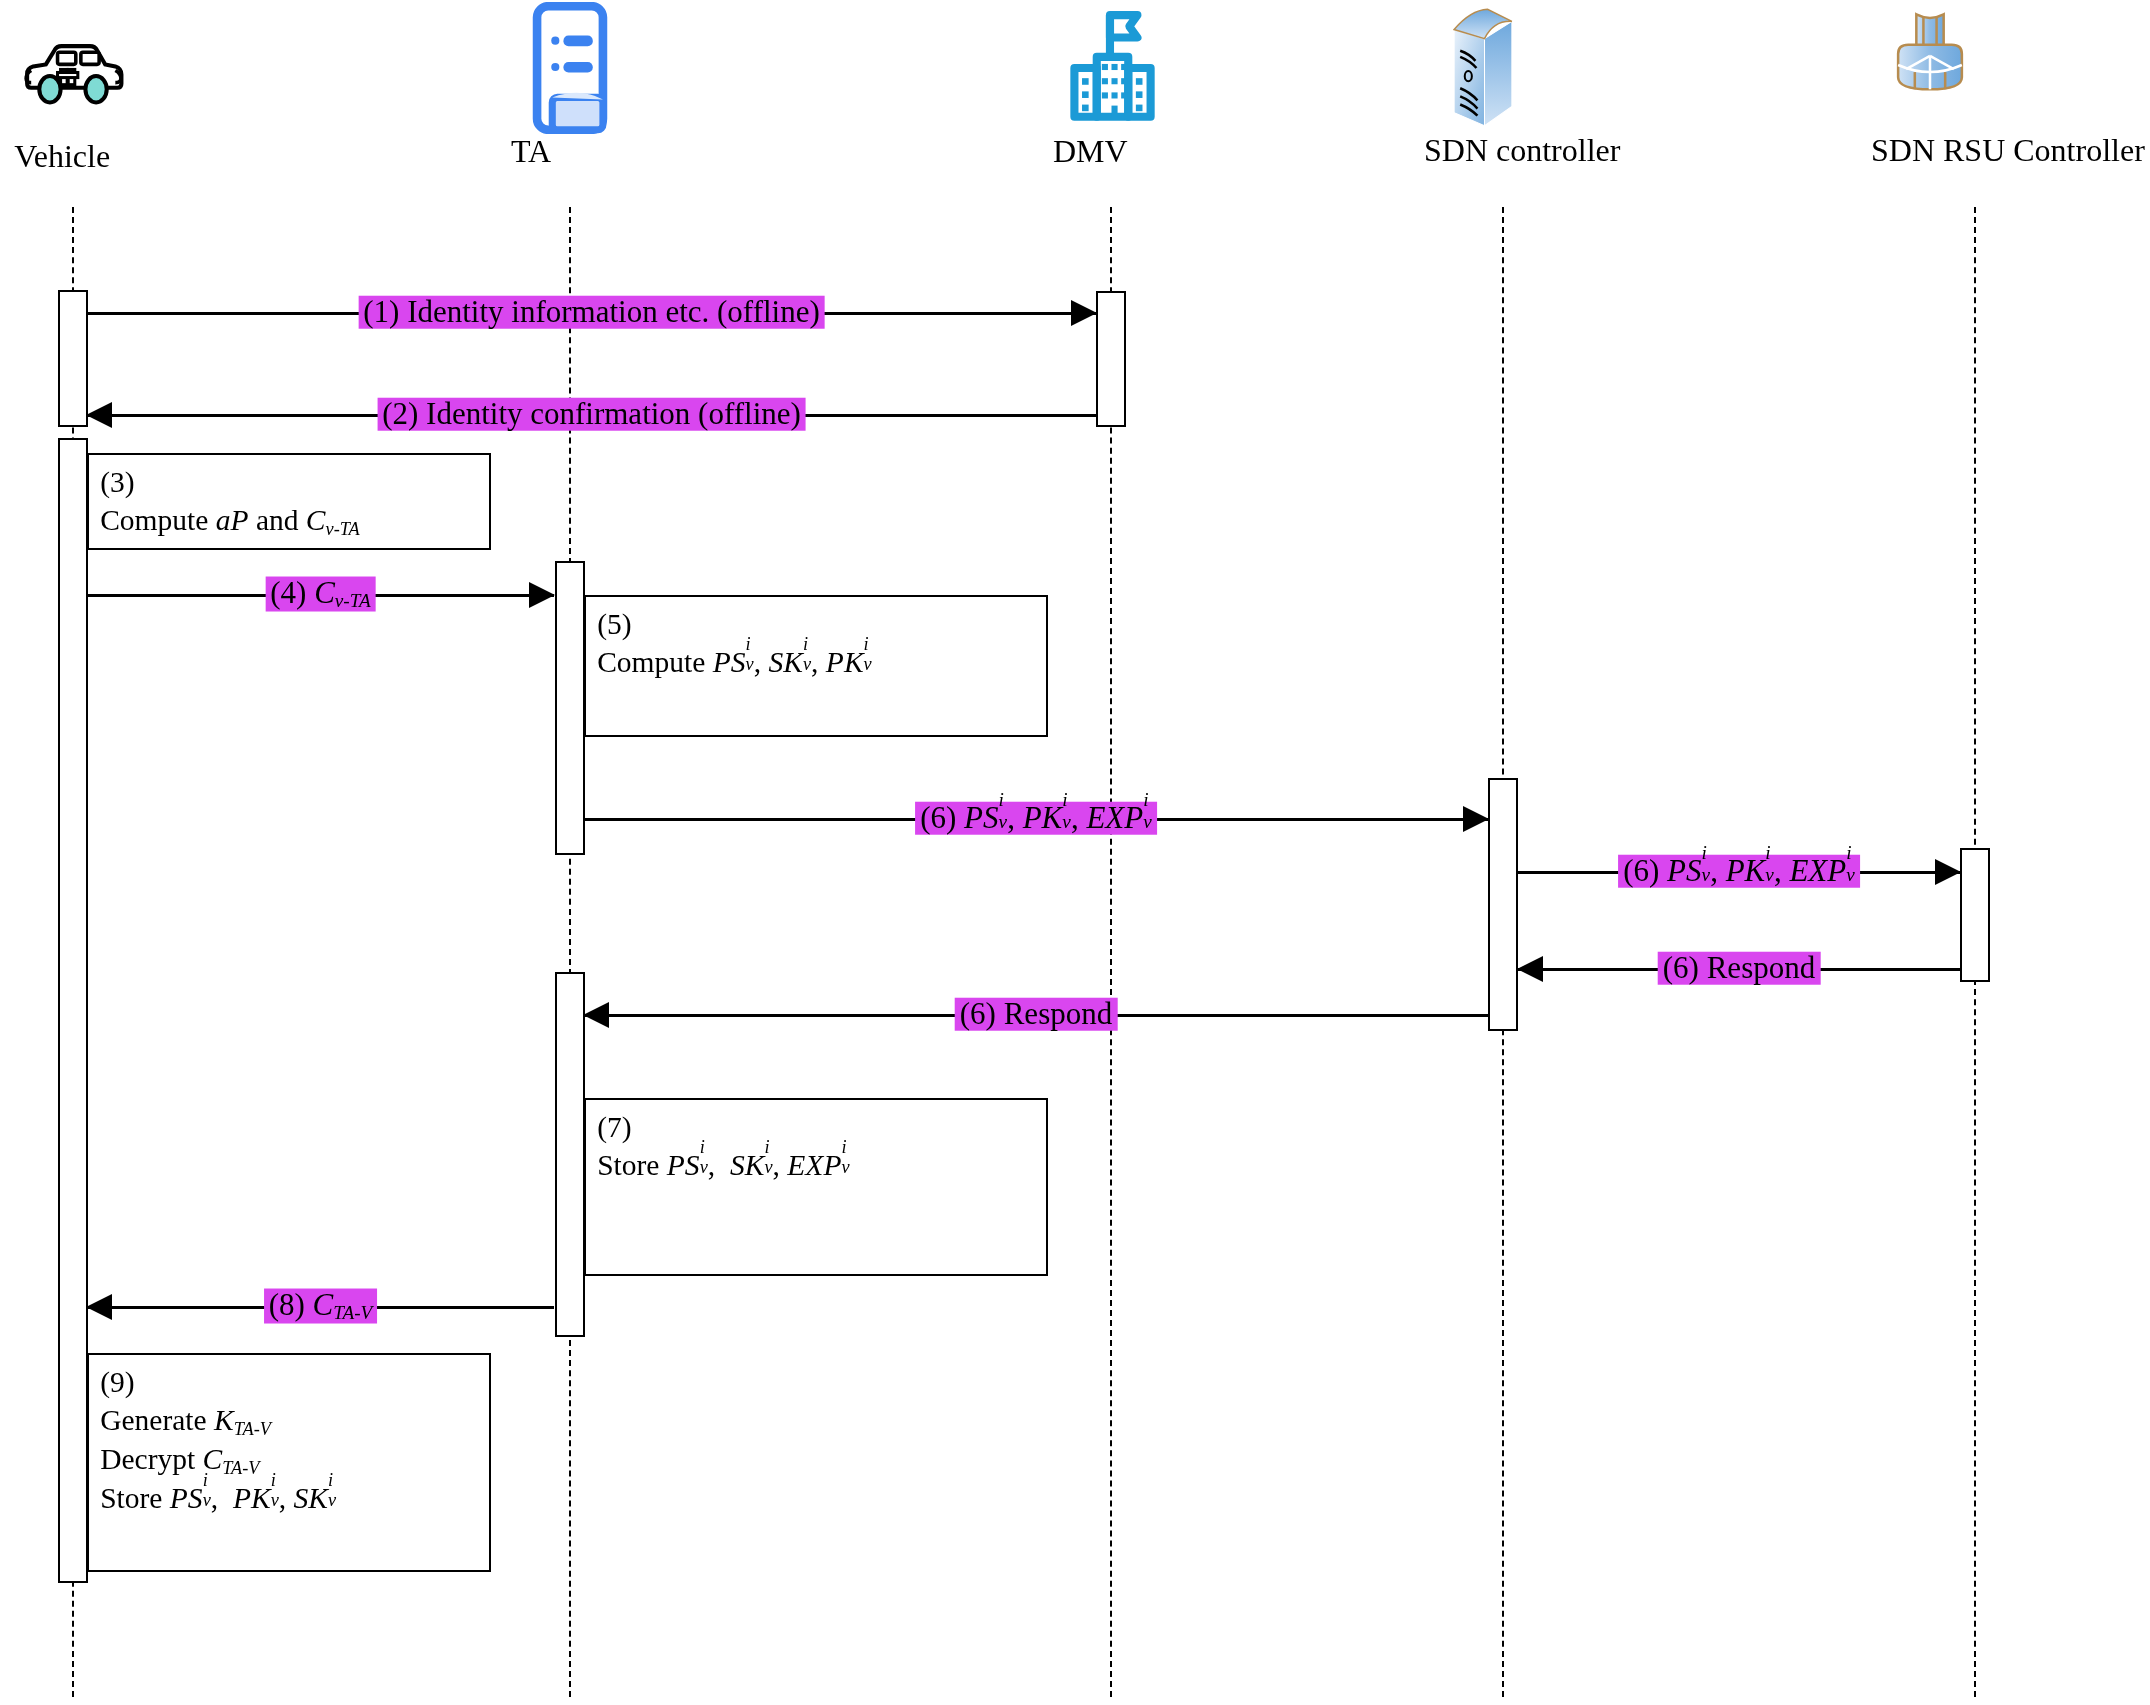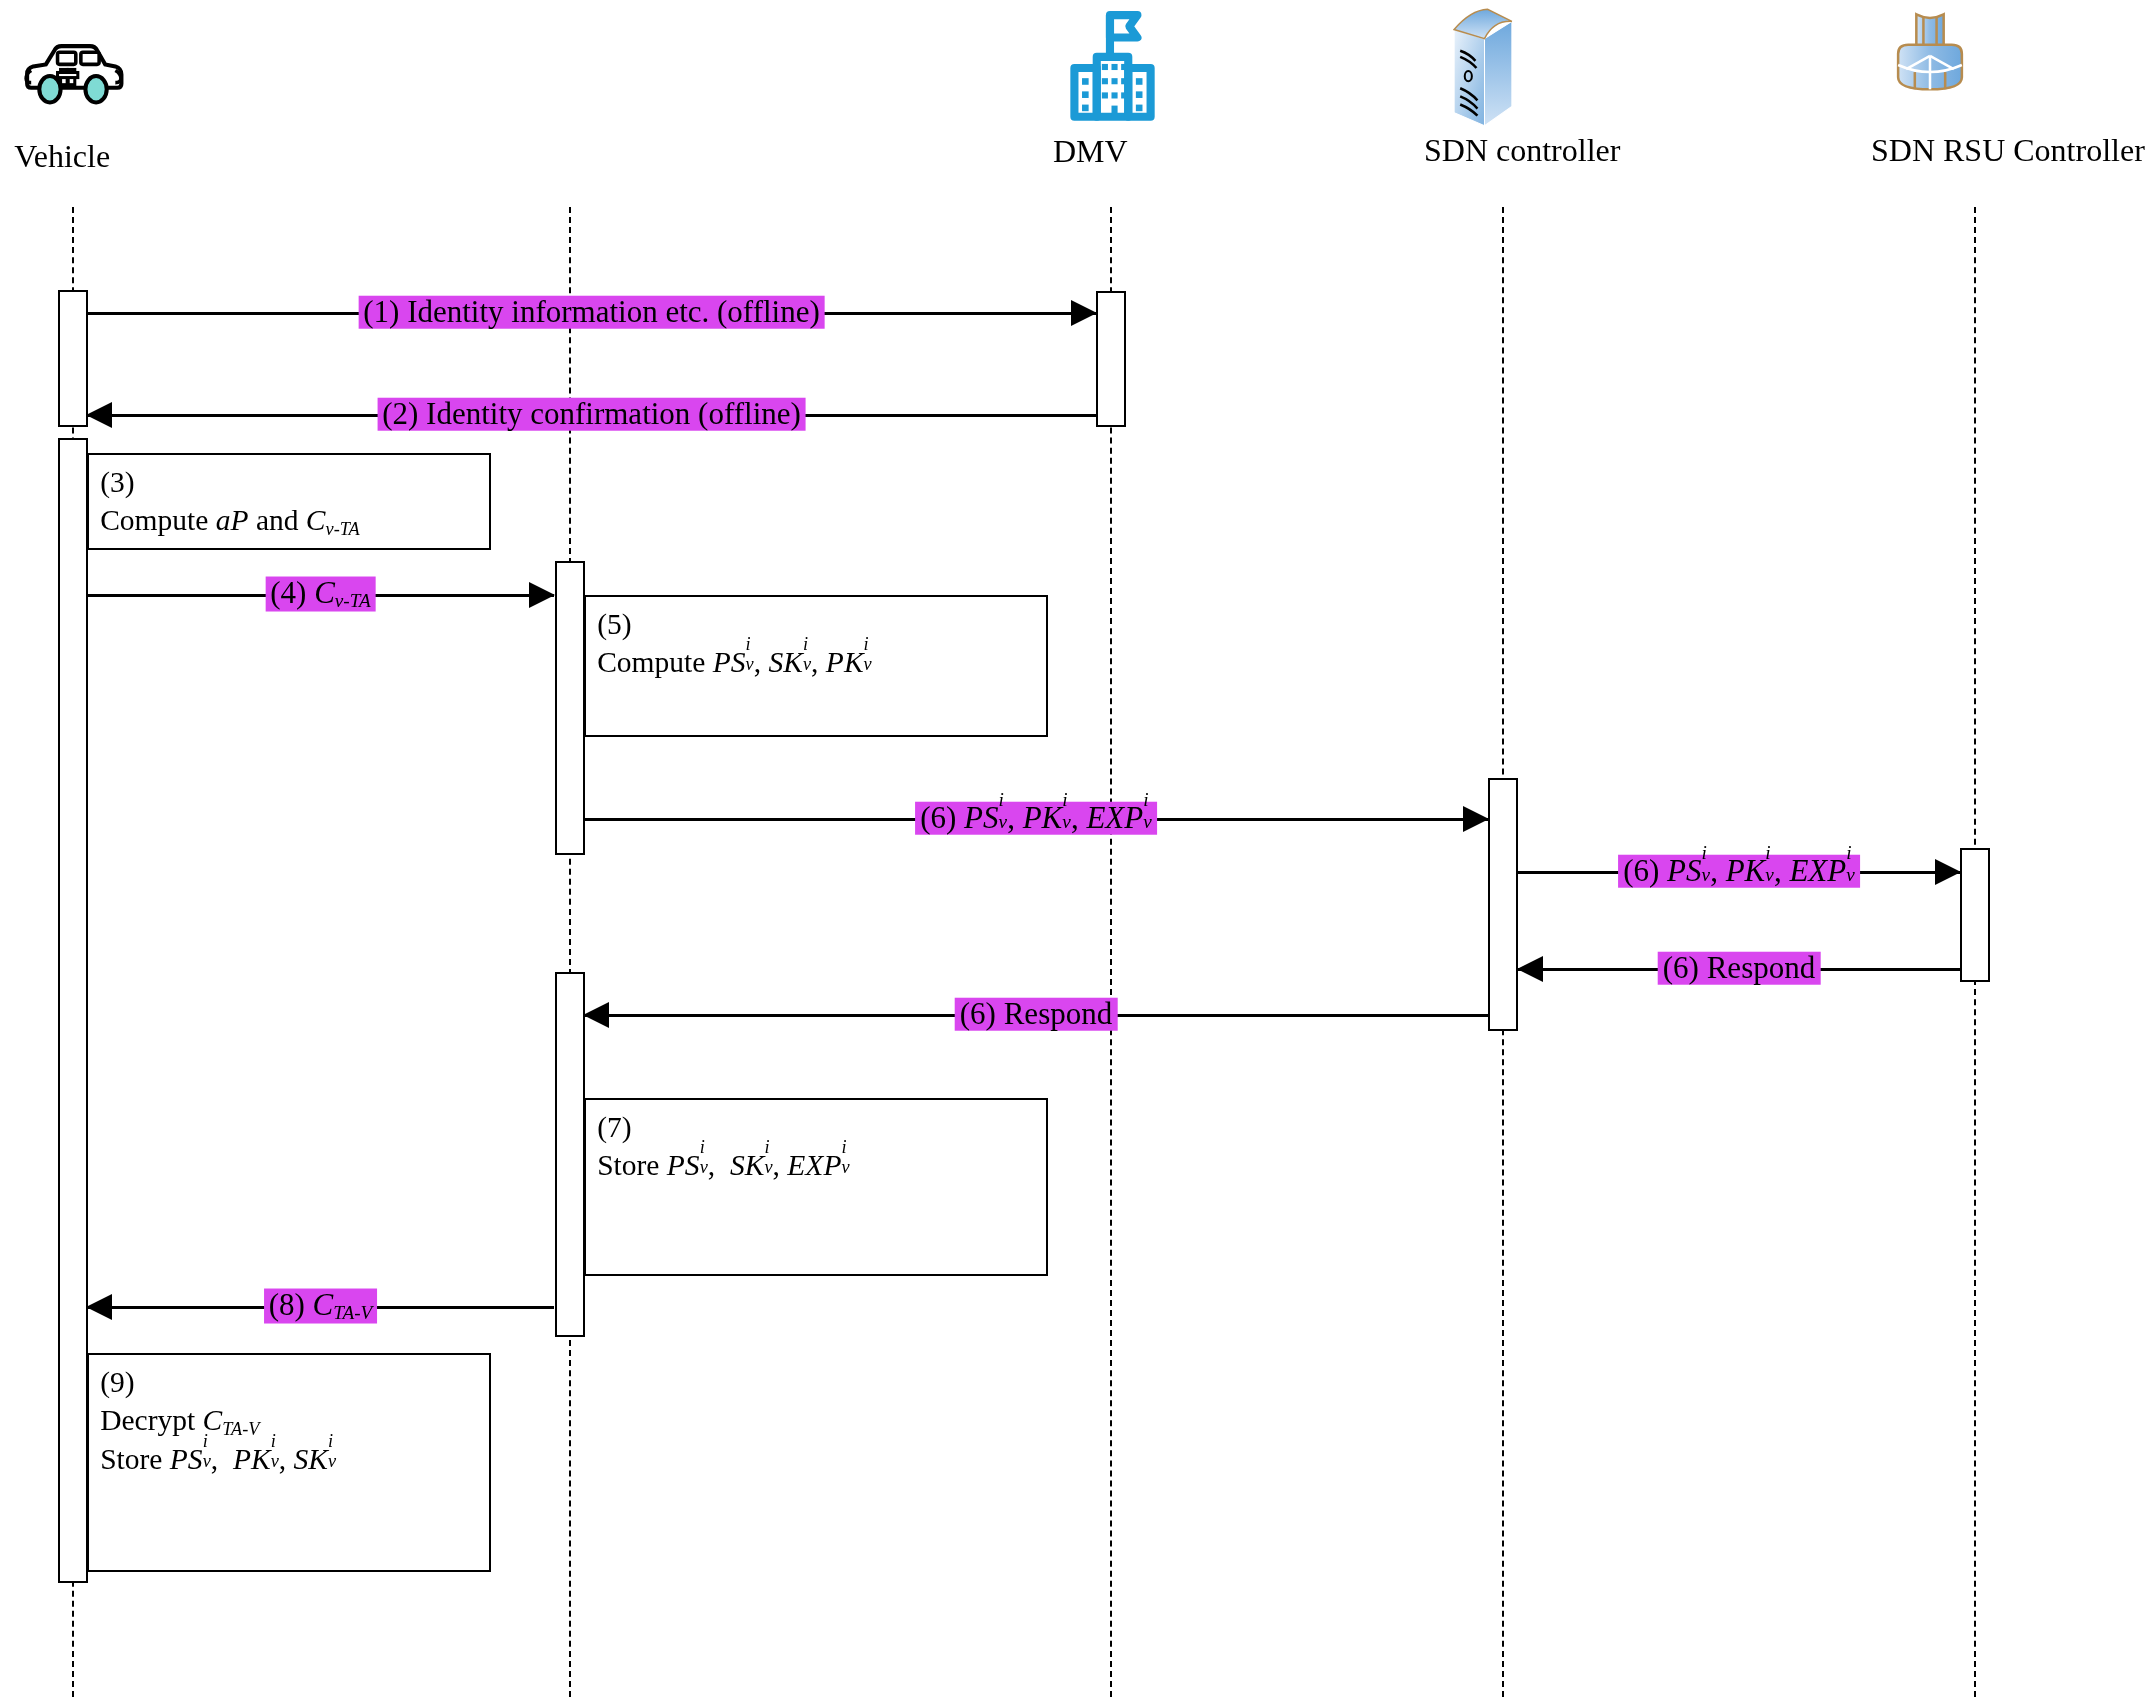--- a/index.html
+++ b/index.html
@@ -48,20 +48,34 @@
         <rect x="78" y="70" width="40" height="10" fill="#fff" stroke="#000" stroke-width="6"></rect>
         <ellipse cx="63" cy="103" rx="21" ry="26" fill="#7fdbd4" stroke="#000" stroke-width="8"></ellipse>
         <ellipse cx="154" cy="103" rx="21" ry="26" fill="#7fdbd4" stroke="#000" stroke-width="8"></ellipse>
         <path d="M26 66 Q16 72 16 82 Q16 90 26 90" fill="none" stroke="#000" stroke-width="7"></path>
         <path d="M192 66 Q203 72 203 82 Q203 90 192 90" fill="none" stroke="#000" stroke-width="7"></path>
       </svg>
     </div>
     <div class="actor-label">Vehicle</div>
   </div>
 
+  <div class="lifeline-head" style="left:511px;top:4.1px;width:117px;">
+    <div class="icon-box">
+      <svg width="76" height="132" viewBox="0 0 150 260">
+        <rect x="10" y="8" width="130" height="244" rx="22" fill="#fff" stroke="#3b82f0" stroke-width="17"></rect>
+        <rect x="40" y="188" width="100" height="64" rx="10" fill="#cfe0fb" stroke="#3b82f0" stroke-width="14"></rect>
+        <path d="M40 188 Q95 168 140 192" fill="#dbe9fd" stroke="none"></path>
+        <circle cx="46" cy="76" r="8" fill="#3b82f0"></circle>
+        <rect x="62" y="66" width="58" height="21" rx="10" fill="#3b82f0"></rect>
+        <circle cx="46" cy="128" r="8" fill="#3b82f0"></circle>
+        <rect x="62" y="118" width="58" height="21" rx="10" fill="#3b82f0"></rect>
+      </svg>
+    </div>
+    <div class="actor-label">TA</div>
+  </div>
 
   <div class="lifeline-head" style="left:1053px;top:4.1px;width:117px;">
     <div class="icon-box">
       <svg width="102" height="127" viewBox="0 0 200 250">
         <g fill="none" stroke="#1b9ad6" stroke-width="16" stroke-linejoin="round">
           <path d="M96 22 L150 22 L134 44 L150 66 L96 66 Z"></path>
           <path d="M96 22 L96 104"></path>
           <rect x="70" y="104" width="62" height="118"></rect>
           <rect x="26" y="126" width="44" height="96"></rect>
           <rect x="132" y="126" width="44" height="96"></rect>
@@ -221,18 +235,19 @@
     <div class="ln"><span>Compute </span><i class="v">PS</i><span class="sb"><span class="s-sup">i</span><span class="s-sub">v</span><span style="visibility:hidden">i</span></span><span>, </span><i class="v">SK</i><span class="sb"><span class="s-sup">i</span><span class="s-sub">v</span><span style="visibility:hidden">i</span></span><span>, </span><i class="v">PK</i><span class="sb"><span class="s-sup">i</span><span class="s-sub">v</span><span style="visibility:hidden">i</span></span></div>
   </div>
 
   <div class="note" style="left:584px;top:1098px;width:464px;height:178px;">
     <div class="ln">(7)</div>
     <div class="ln"><span>Store </span><i class="v">PS</i><span class="sb"><span class="s-sup">i</span><span class="s-sub">v</span><span style="visibility:hidden">i</span></span><span>, </span>&nbsp;<i class="v">SK</i><span class="sb"><span class="s-sup">i</span><span class="s-sub">v</span><span style="visibility:hidden">i</span></span><span>, </span><i class="v">EXP</i><span class="sb"><span class="s-sup">i</span><span class="s-sub">v</span><span style="visibility:hidden">i</span></span></div>
   </div>
 
   <div class="note" style="left:87px;top:1353px;width:404px;height:219px;">
     <div class="ln">(9)</div>
+    <div class="ln"><span>Generate </span><i class="v">K</i><sub>TA-V</sub></div>
     <div class="ln"><span>Decrypt </span><i class="v">C</i><sub>TA-V</sub></div>
     <div class="ln"><span>Store </span><i class="v">PS</i><span class="sb"><span class="s-sup">i</span><span class="s-sub">v</span><span style="visibility:hidden">i</span></span><span>, </span>&nbsp;<i class="v">PK</i><span class="sb"><span class="s-sup">i</span><span class="s-sub">v</span><span style="visibility:hidden">i</span></span><span>, </span><i class="v">SK</i><span class="sb"><span class="s-sup">i</span><span class="s-sub">v</span><span style="visibility:hidden">i</span></span></div>
   </div>
 
 </div>
 
 
 </body></html>

